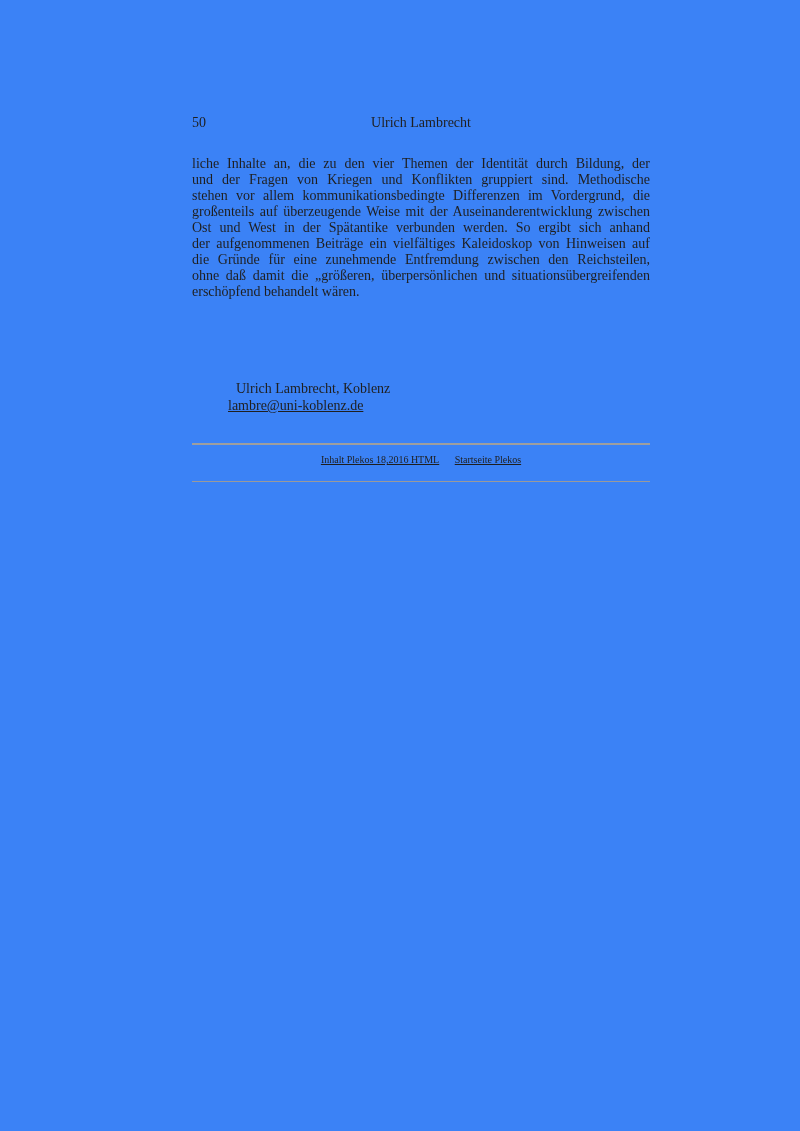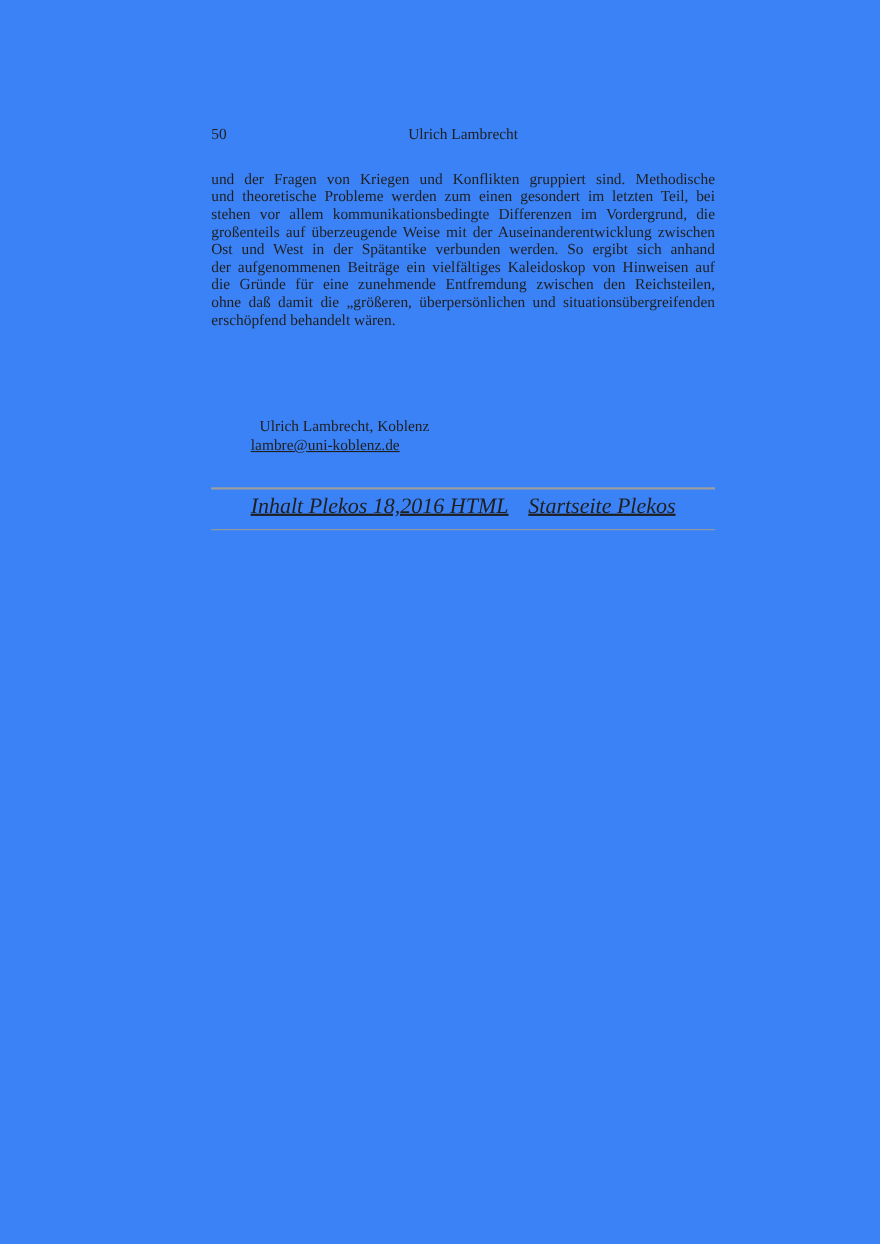--- a/index.html
+++ b/index.html
@@ -79,24 +79,23 @@
     height: 2px;
     background: #9e9e9e;
   }
   .rule-bottom {
     top: 481px;
     height: 1px;
     background: #9a9a9a;
   }
   .footer-links {
     top: 452px;
-    font-size: 20px;
+    font-size: 10px;
     line-height: 16px;
     text-align: center;
-    font-style: italic;
   }
   .flink {
     text-decoration: underline;
     color: #1f1f1f;
     cursor: pointer;
     display: inline-block;
   }
   .flink + .flink {
     margin-left: 13px;
   }
@@ -105,22 +104,22 @@
 <body>
 
 <div class="page">
 
   <div class="column-abs runhead">
     <span class="pagenum">50</span>
     <span class="runtitle">Ulrich Lambrecht</span>
   </div>
 
   <div class="column-abs para">
+    <div class="pline">liche Inhalte an, die zu den vier Themen der Identität durch Bildung, der</div>
     <div class="pline">und der Fragen von Kriegen und Konflikten gruppiert sind. Methodische</div>
-    <div class="pline">und theoretische Probleme werden zum einen gesondert im letzten Teil, bei</div>
     <div class="pline">stehen vor allem kommunikationsbedingte Differenzen im Vordergrund, die</div>
     <div class="pline">großenteils auf überzeugende Weise mit der Auseinanderentwicklung zwischen</div>
     <div class="pline">Ost und West in der Spätantike verbunden werden. So ergibt sich anhand</div>
     <div class="pline">der aufgenommenen Beiträge ein vielfältiges Kaleidoskop von Hinweisen auf</div>
     <div class="pline">die Gründe für eine zunehmende Entfremdung zwischen den Reichsteilen,</div>
     <div class="pline">ohne daß damit die „größeren, überpersönlichen und situationsübergreifenden</div>
     <div class="pline lastline">erschöpfend behandelt wären.</div>
   </div>
 
   <div class="column-abs sig-author">Ulrich Lambrecht, Koblenz</div>

